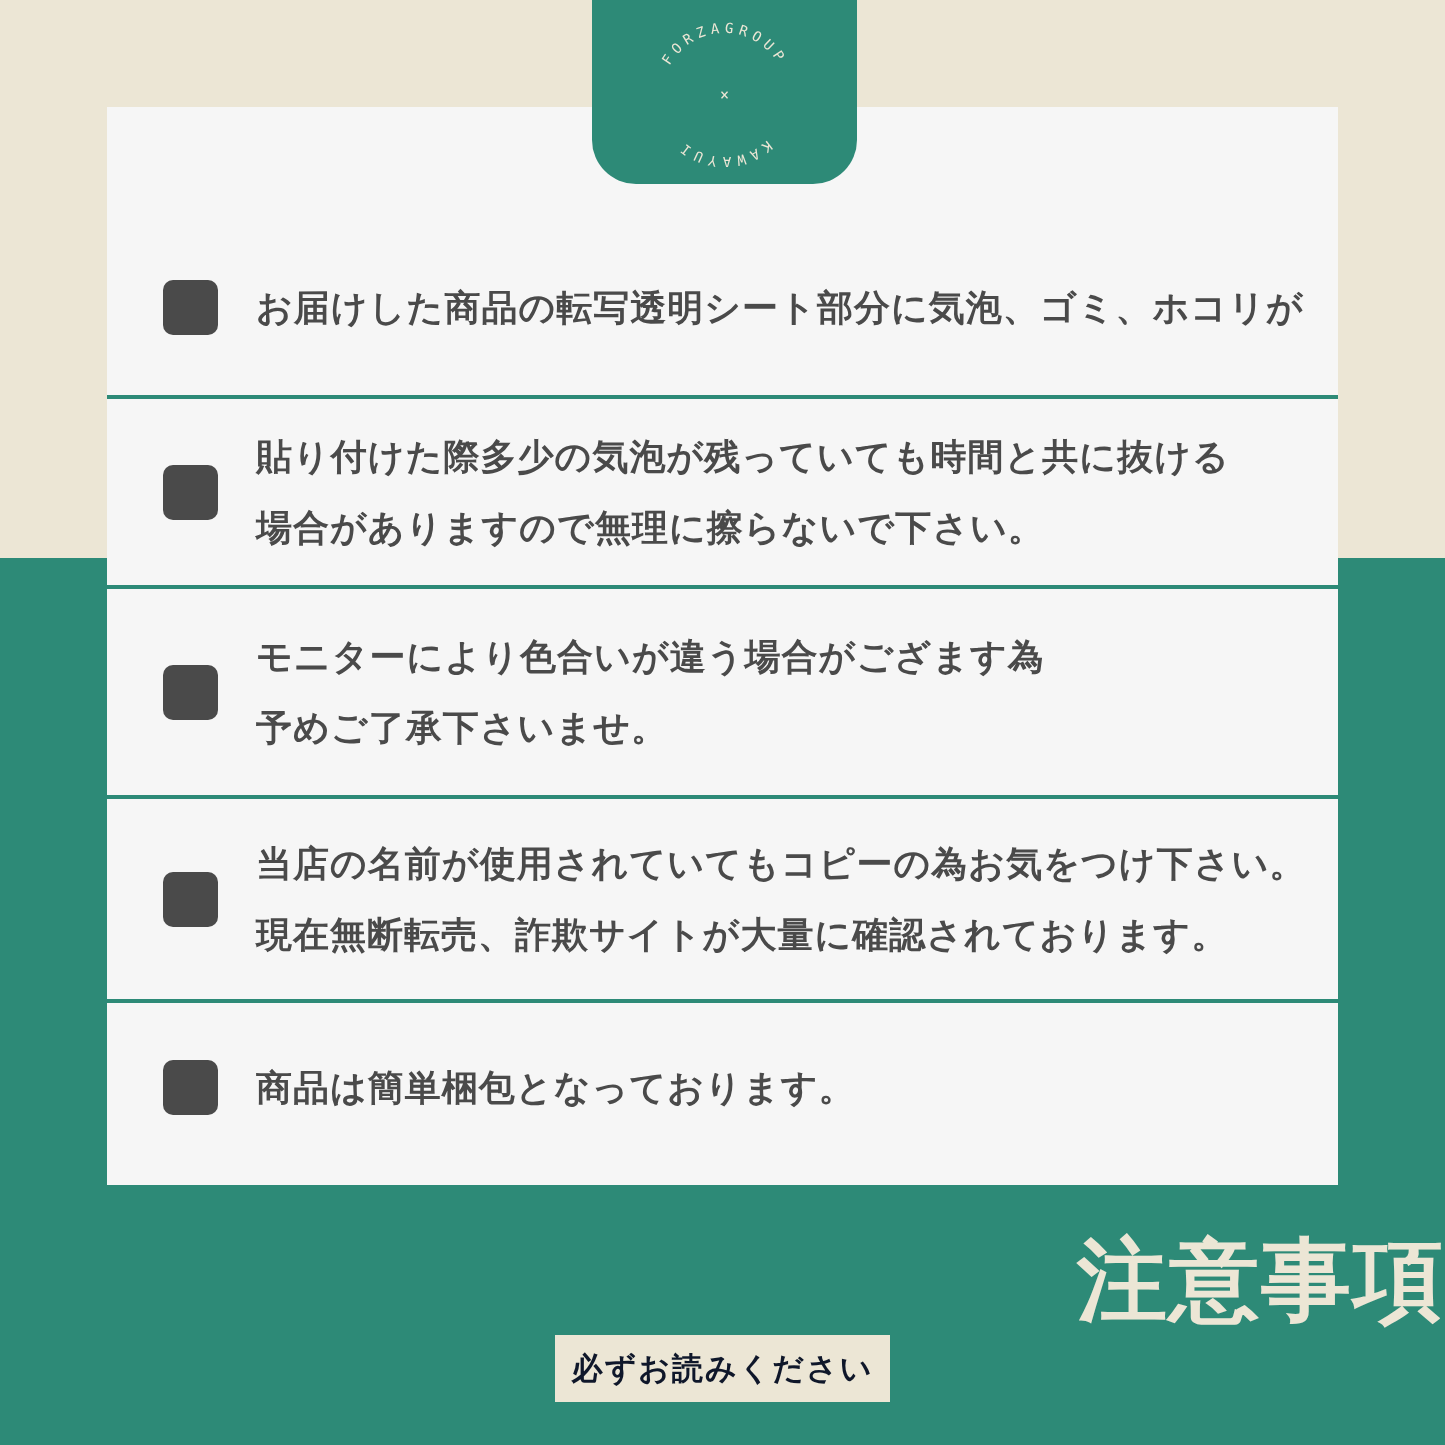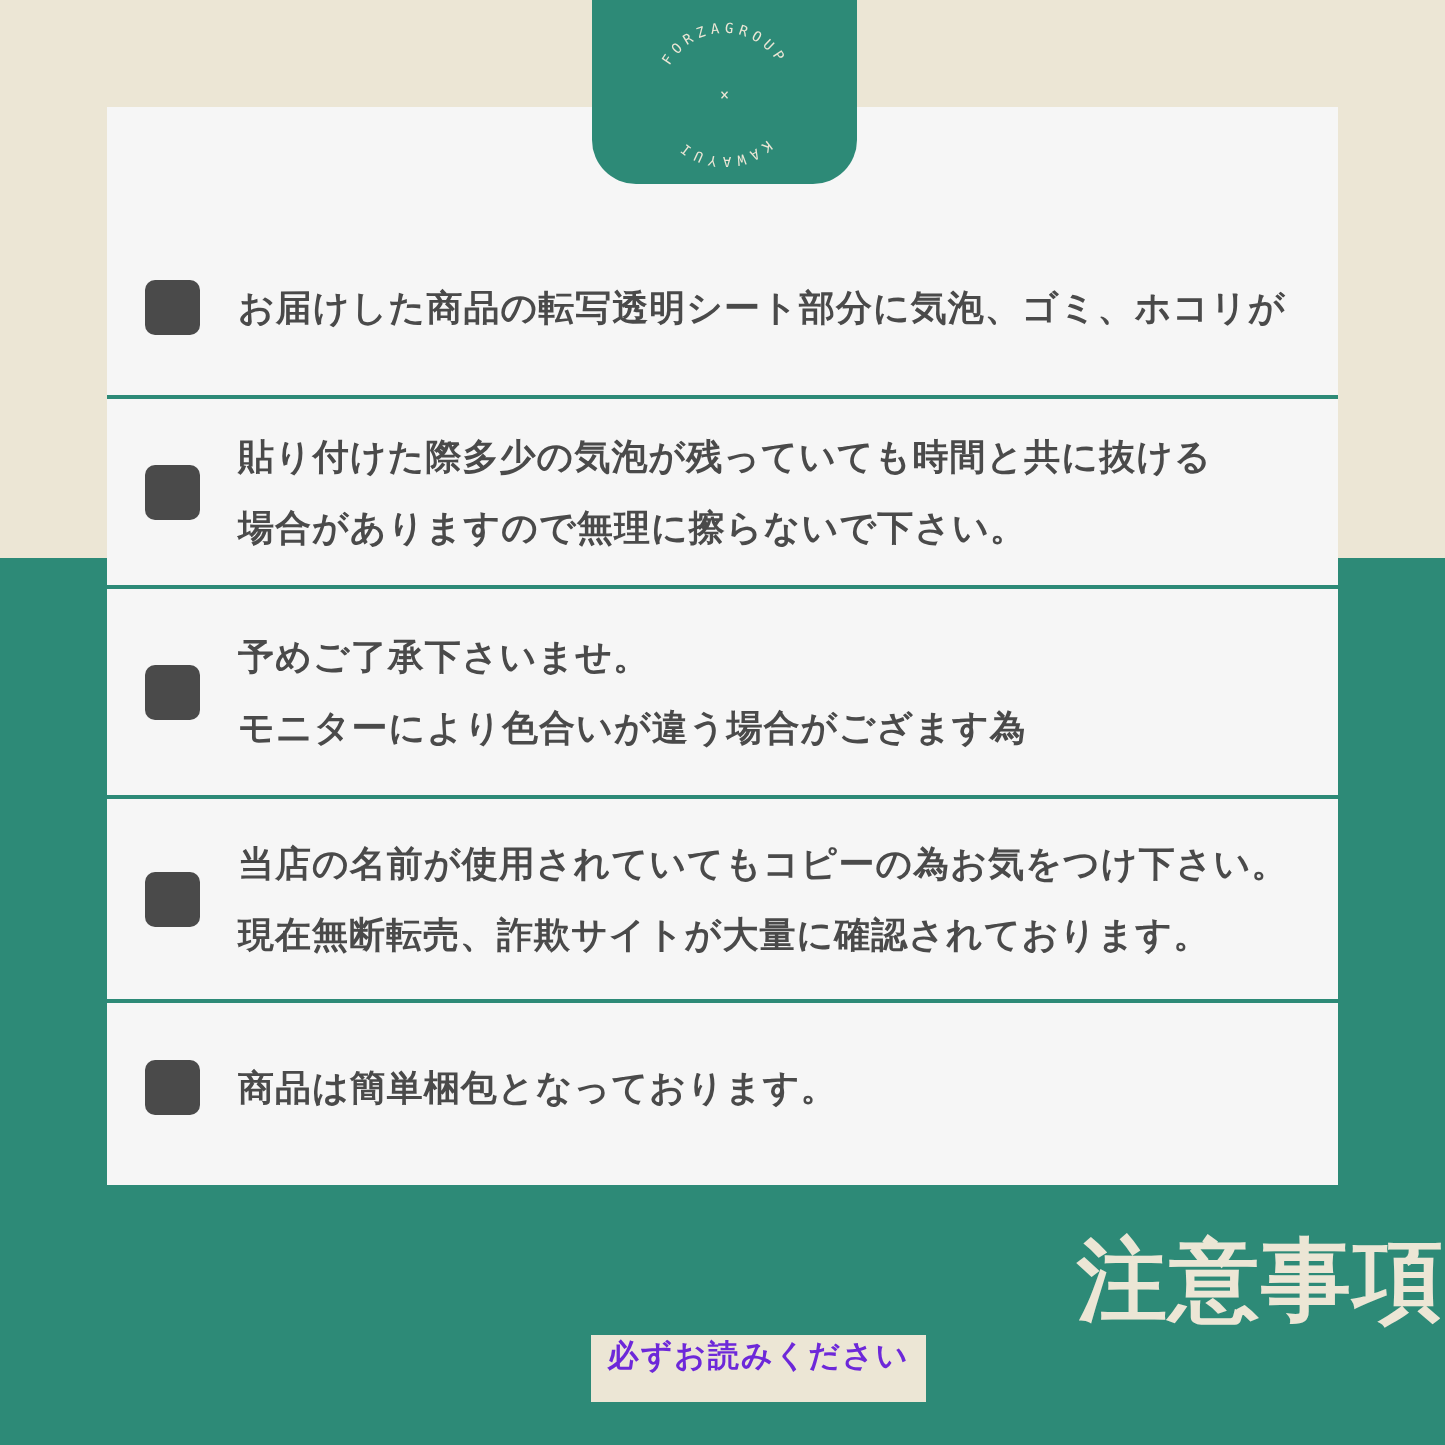--- a/index.html
+++ b/index.html
@@ -21,21 +21,21 @@
     position: absolute;
     left: 107px;
     top: 107px;
     width: 1231px;
     height: 1078px;
     background: #f6f6f6;
   }
   .section {
     display: flex;
     align-items: center;
-    padding-left: 38px;
+    padding-left: 56px;
     box-sizing: border-box;
   }
   .s1 { height: 288px; padding-top: 112px; }
   .s2 { height: 186px; }
   .s3 { height: 206px; }
   .s4 { height: 200px; }
   .s5 { height: 169px; }
   .divider {
     height: 4px;
     background: #2d8a77;
@@ -95,28 +95,27 @@
     color: #ece6d5;
     margin-top: 28px;
   }
   .footer-sub {
     position: absolute;
     top: 1335px;
     left: 555px;
     width: 335px;
     height: 67px;
     background: #ece6d5;
-    color: #6d28d9;
+    color: #0f172a;
     font-size: 31px;
     font-weight: bold;
     letter-spacing: 2px;
     display: flex;
-    align-items: flex-start;
+    align-items: center;
     justify-content: center;
-    margin-left: 36px;
   }
 </style>
 </head>
 <body>
 
 <div class="canvas">
 
   <div class="panel">
 
     <div class="section s1">
@@ -132,22 +131,22 @@
       <div class="notice-text">
         <div>貼り付けた際多少の気泡が残っていても時間と共に抜ける</div>
         <div>場合がありますので無理に擦らないで下さい。</div>
       </div>
     </div>
     <div class="divider"></div>
 
     <div class="section s3">
       <div class="checkbox"></div>
       <div class="notice-text">
+        <div>モニターにより色合いが違う場合がござます為</div>
         <div>予めご了承下さいませ。</div>
-        <div>モニターにより色合いが違う場合がござます為</div>
       </div>
     </div>
     <div class="divider"></div>
 
     <div class="section s4">
       <div class="checkbox"></div>
       <div class="notice-text">
         <div>当店の名前が使用されていてもコピーの為お気をつけ下さい。</div>
         <div>現在無断転売、詐欺サイトが大量に確認されております。</div>
       </div>

